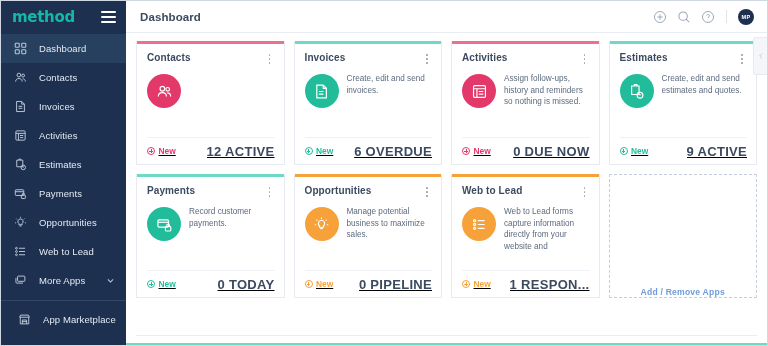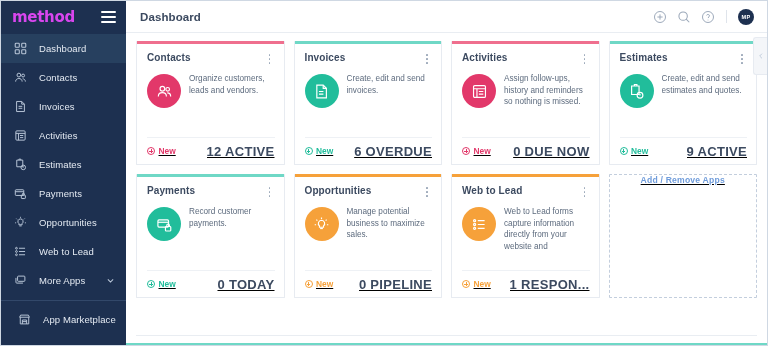--- a/index.html
+++ b/index.html
@@ -35,21 +35,21 @@
 
   .brand-row {
     height: 32px;
     flex: 0 0 32px;
     display: flex;
     align-items: center;
     justify-content: space-between;
     padding: 0 10px 0 11px;
   }
   .brand-logo {
-    color: #d946ef;
+    color: #14b8a6;
     font-size: 15px;
     font-weight: 700;
     letter-spacing: -0.3px;
     line-height: 1;
     font-family: "DejaVu Sans", sans-serif;
   }
   .hamburger {
     width: 15px;
     height: 12px;
     display: flex;
@@ -308,25 +308,24 @@
     text-overflow: ellipsis;
     max-width: 82px;
     text-align: right;
   }
 
   .addremove {
     border: 1px dashed #c3cedd;
     border-radius: 1px;
     height: 124px;
     display: flex;
-    align-items: flex-start;
+    align-items: flex-end;
     justify-content: center;
     background: #ffffff;
     cursor: pointer;
-    text-decoration: underline;
   }
   .addremove span {
     font-size: 8.6px;
     font-weight: 700;
     color: #6f9cdb;
     letter-spacing: 0.2px;
   }
 
   
   .collapse-handle {
@@ -550,21 +549,20 @@
           </div>
           <div class="card-body">
             <div class="card-circle" style="background:#e2386a">
               <svg width="17" height="17" viewBox="0 0 16 16" fill="none" stroke="#fff" stroke-width="1.1">
                 <circle cx="6" cy="5.4" r="2.2"></circle>
                   <circle cx="11" cy="5.9" r="1.7"></circle>
                 <path d="M2.2 12.6c0-2.2 1.7-3.6 3.8-3.6s3.8 1.4 3.8 3.6"></path>
                 <path d="M10.6 9.3c1.7 0 3.2 1.2 3.2 3.3"></path>
               </svg>
             </div>
-            <div class="card-desc">Organize customers, leads and vendors.</div>
           </div>
           <div class="card-foot">
             <div class="new-link" style="color:#e2386a">
               <span class="plus-circle"></span>
               <span>New</span>
             </div>
             <div class="card-count">12 ACTIVE</div>
           </div>
         </div>
 

